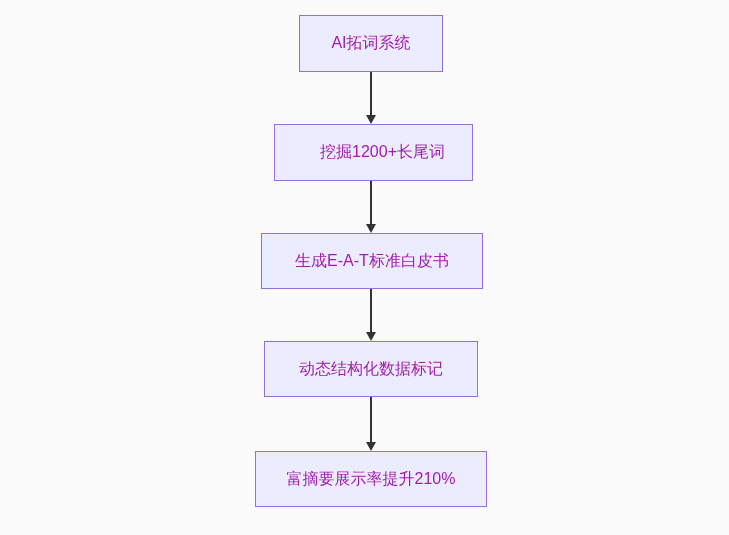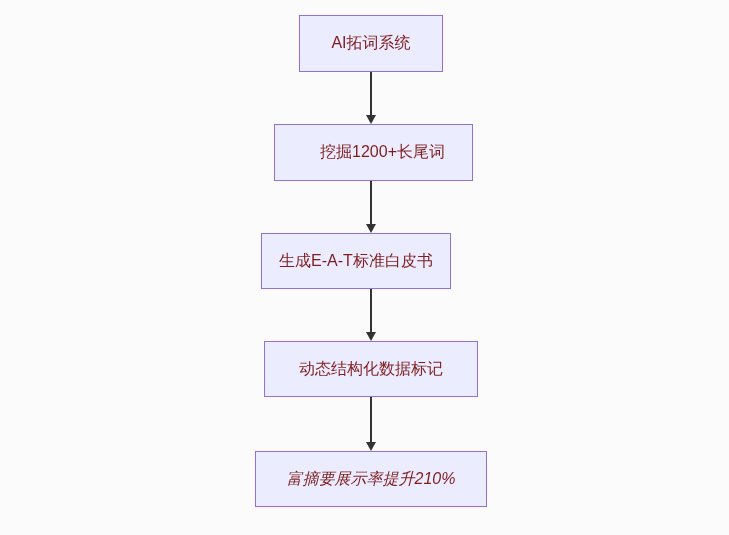--- a/index.html
+++ b/index.html
@@ -16,33 +16,33 @@
   .canvas {
     position: relative;
     width: 729px;
     height: 535px;
   }
   .node {
     position: absolute;
     box-sizing: border-box;
     background: #ececff;
     border: 1px solid #9370db;
-    color: #7f1d1d;
+    color: #a21caf;
     font-size: 16px;
     display: flex;
     align-items: center;
     justify-content: center;
     text-align: center;
     white-space: nowrap;
   }
   .node-1 { left: 299px; top: 15px;  width: 144px; height: 57px; }
   .node-2 { left: 274px; top: 124px; width: 199px; height: 57px; padding-left: 18px; }
-  .node-3 { left: 261px; top: 233px; width: 190px; height: 56px; }
+  .node-3 { left: 261px; top: 233px; width: 222px; height: 56px; }
   .node-4 { left: 264px; top: 341px; width: 214px; height: 56px; font-family: Liberation Mono, monospace; }
-  .node-5 { left: 255px; top: 451px; width: 232px; height: 56px; font-style: italic; }
+  .node-5 { left: 255px; top: 451px; width: 232px; height: 56px; }
 
   .arrow {
     position: absolute;
     left: 363px;
     width: 16px;
     display: flex;
     flex-direction: column;
     align-items: center;
   }
   .arrow-1 { top: 72px;  height: 52px; }

